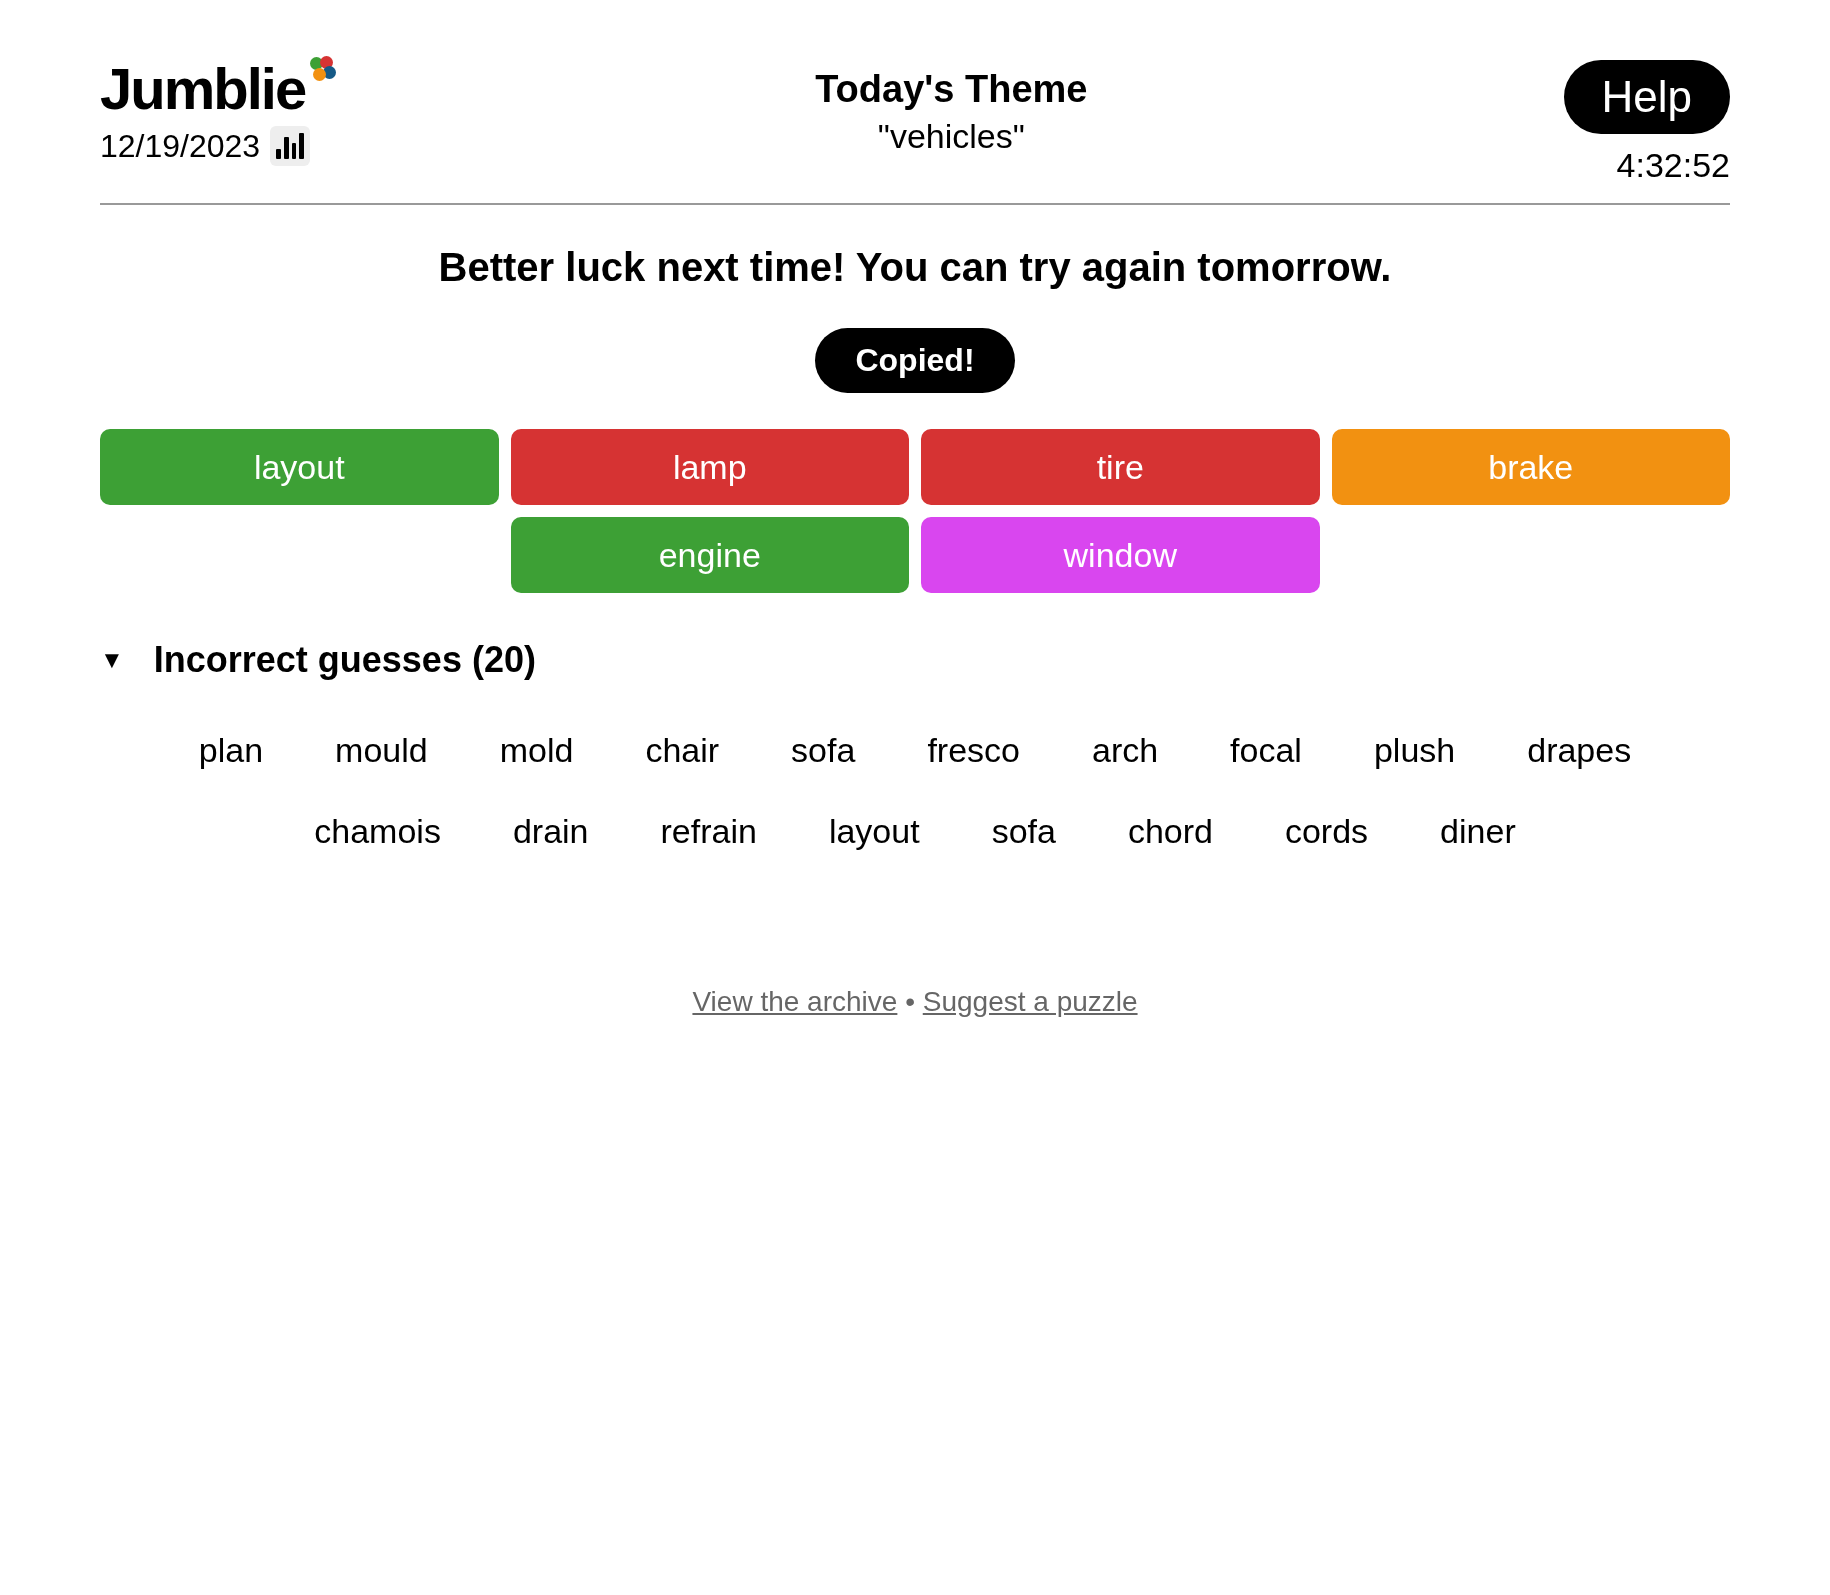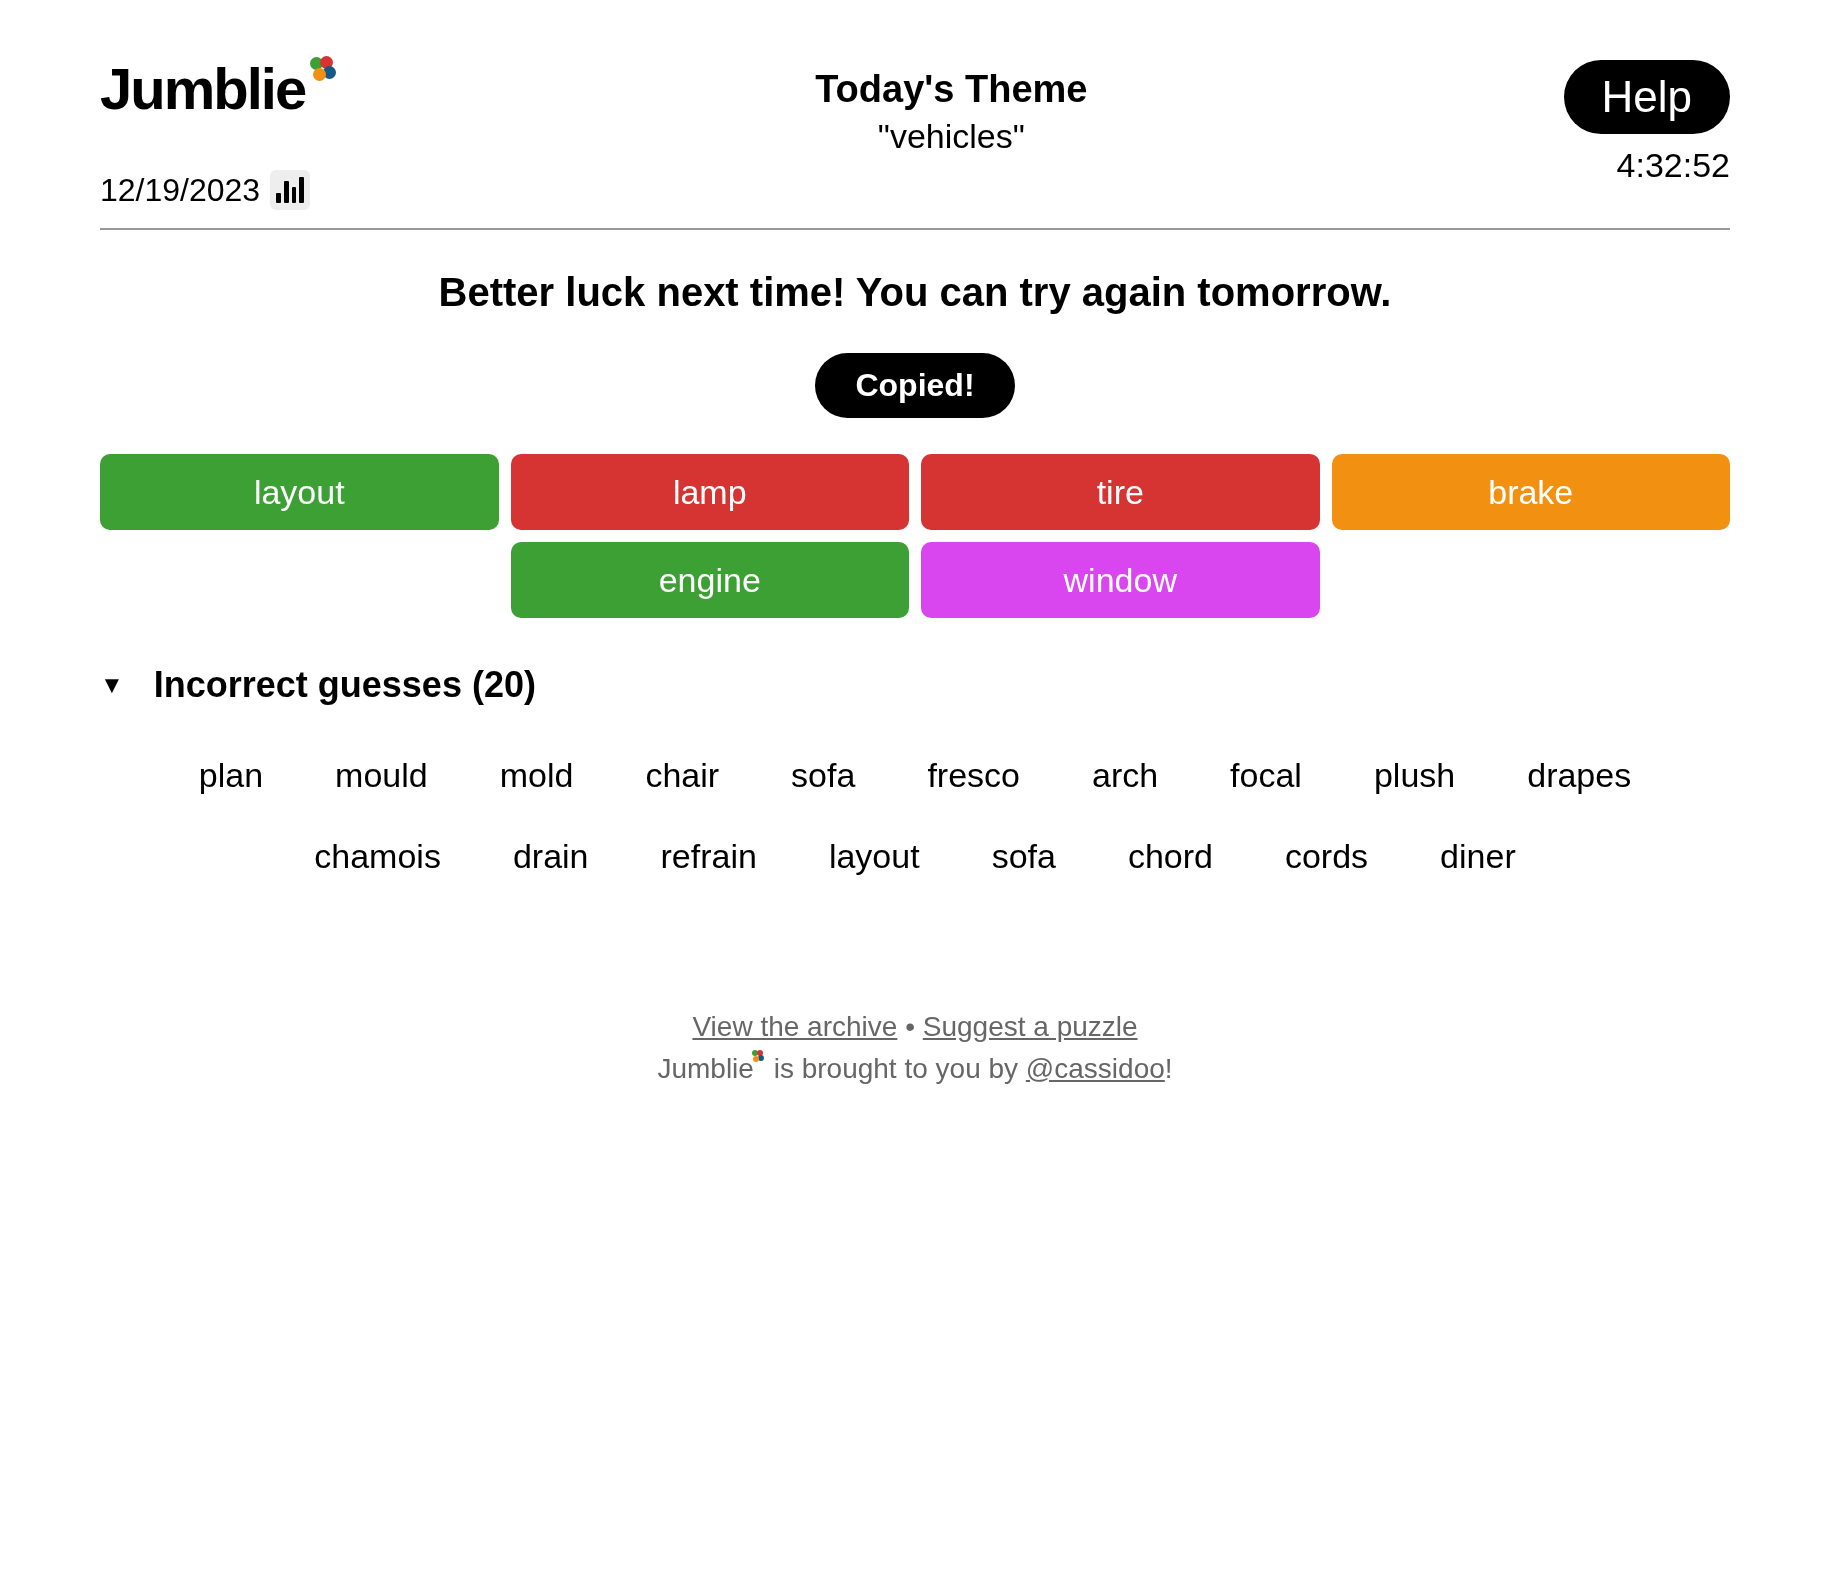--- a/index.html
+++ b/index.html
@@ -52,21 +52,20 @@
   .logo-dots .d1 { background: #3da035; left: 1px; top: 1px; }
   .logo-dots .d2 { background: #d63333; left: 11px; top: 0px; }
   .logo-dots .d3 { background: #155a87; left: 14px; top: 10px; }
   .logo-dots .d4 { background: #f29111; left: 4px; top: 12px; }
   .date-row {
     display: flex;
     align-items: center;
     gap: 10px;
     font-size: 32px;
     font-weight: 400;
-    margin-top: 44px;
   }
   .stats-icon {
     width: 40px;
     height: 40px;
     background: #eee;
     border-radius: 6px;
     display: flex;
     align-items: flex-end;
     justify-content: center;
     gap: 3px;
@@ -279,16 +278,13 @@
     <span>sofa</span>
     <span>chord</span>
     <span>cords</span>
     <span>diner</span>
   </div>
 
 <div class="footer">
   <div>
     <a href="#">View the archive</a><span> • </span><a href="#">Suggest a puzzle</a>
   </div>
-  <div>
-    <span>Jumblie</span><span class="footer-logo-dots"><span class="d1"></span><span class="d2"></span><span class="d3"></span><span class="d4"></span></span><span> is brought to you by </span><a href="#">@cassidoo</a><span>!</span>
-  </div>
 </div>
 
 </body></html>

